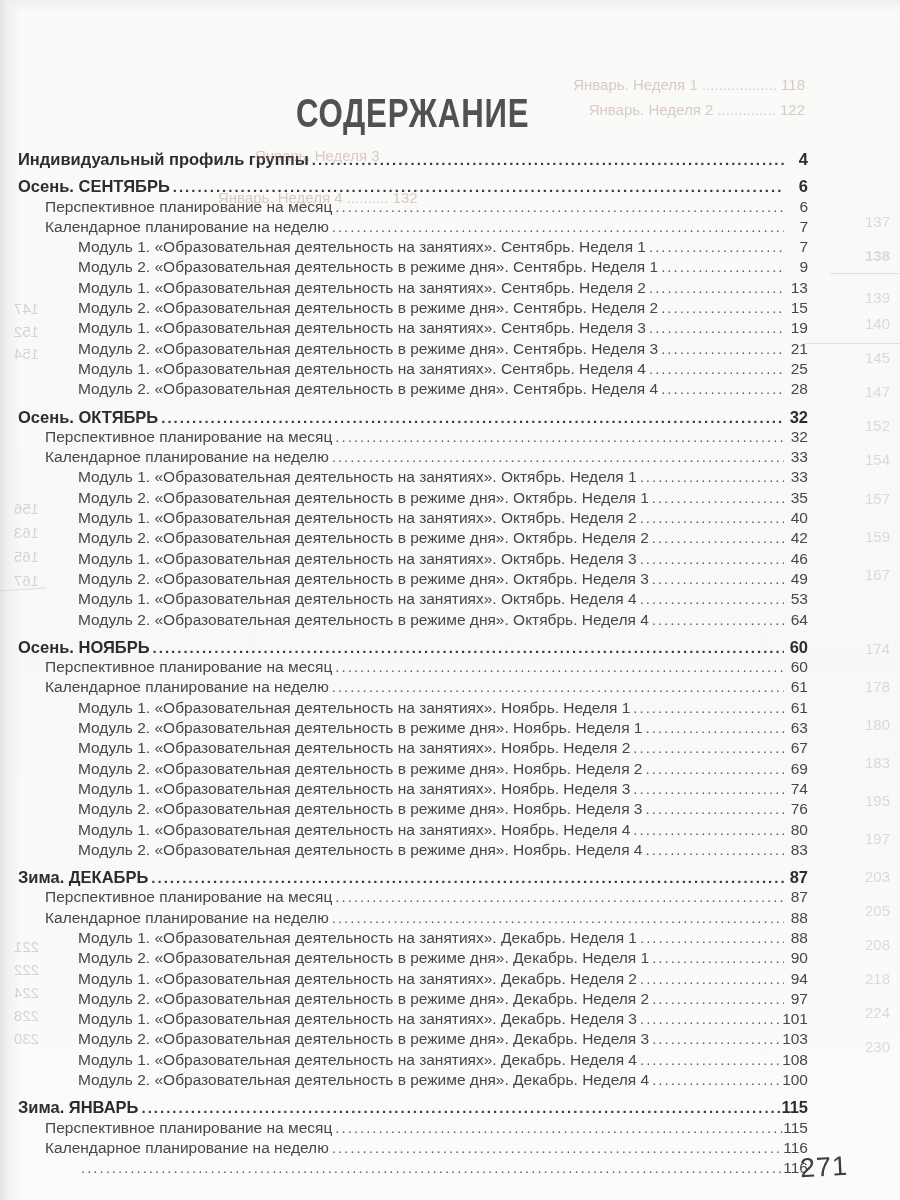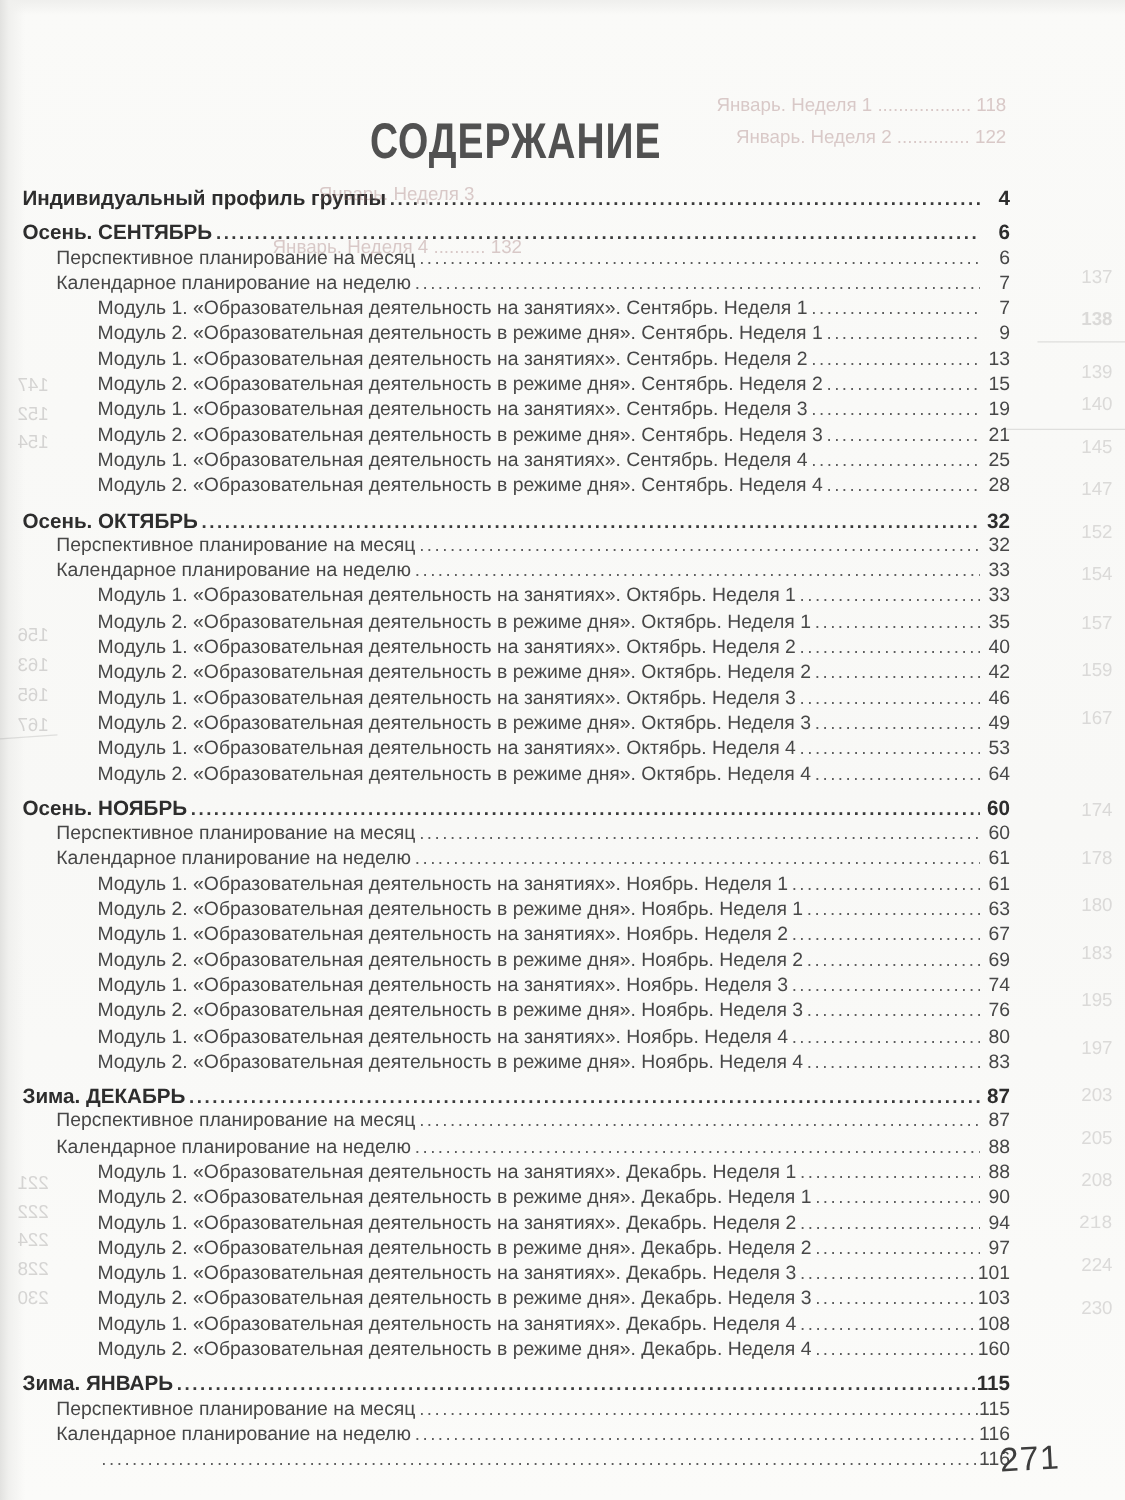--- a/index.html
+++ b/index.html
@@ -154,21 +154,21 @@
       <span class="ghost-num-right" style="top: 566px;">167</span>
       <span class="ghost-num-right" style="top: 640px;">174</span>
       <span class="ghost-num-right" style="top: 678px; text-align: center;">178</span>
       <span class="ghost-num-right" style="top: 716px;">180</span>
       <span class="ghost-num-right" style="top: 754px;">183</span>
       <span class="ghost-num-right" style="top: 792px;">195</span>
       <span class="ghost-num-right" style="top: 830px;">197</span>
       <span class="ghost-num-right" style="top: 868px;">203</span>
       <span class="ghost-num-right" style="top: 902px;">205</span>
       <span class="ghost-num-right" style="top: 936px;">208</span>
-      <span class="ghost-num-right" style="top: 970px; font-family: Liberation Mono, monospace;">218</span>
+      <span class="ghost-num-right" style="top: 970px;">218</span>
       <span class="ghost-num-right" style="top: 1004px;">224</span>
       <span class="ghost-num-right" style="top: 1038px;">230</span>
     </div>
 
   <div class="artifact a1"></div>
   <div class="artifact a2"></div>
   <div class="artifact a3"></div>
 
   <div class="title-wrap">
     <h1 class="doc-title">СОДЕРЖАНИЕ</h1>
@@ -391,21 +391,21 @@
         <span class="toc-page">103</span>
       </div>
       <div class="toc-row lvl2">
         <span class="toc-text">Модуль 1. «Образовательная деятельность на занятиях». Декабрь. Неделя 4</span>
         <span class="toc-dots"></span>
         <span class="toc-page">108</span>
       </div>
       <div class="toc-row lvl2">
         <span class="toc-text">Модуль 2. «Образовательная деятельность в режиме дня». Декабрь. Неделя 4</span>
         <span class="toc-dots"></span>
-        <span class="toc-page">160</span>
+        <span class="toc-page">100</span>
       </div>
       <div class="toc-row lvl0 bold">
         <span class="toc-text">Зима. ЯНВАРЬ</span>
         <span class="toc-dots"></span>
         <span class="toc-page">115</span>
       </div>
       <div class="toc-row lvl1">
         <span class="toc-text">Перспективное планирование на месяц</span>
         <span class="toc-dots"></span>
         <span class="toc-page">115</span>

